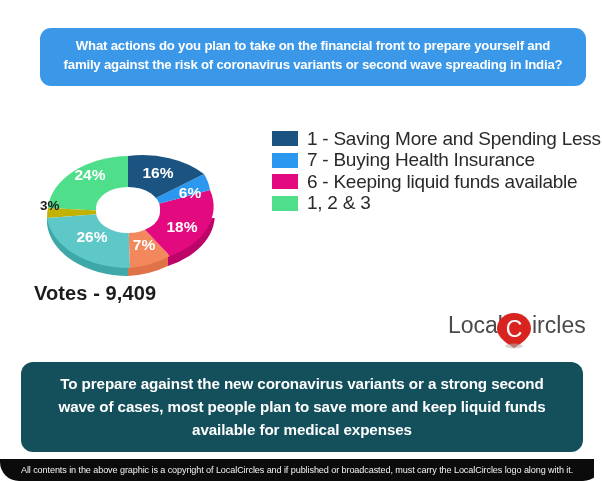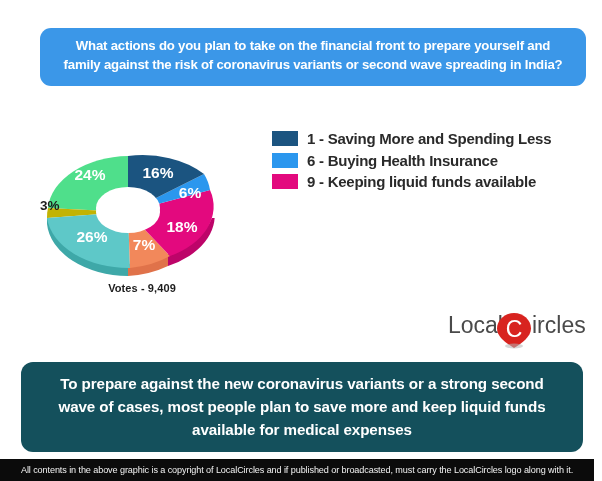--- a/index.html
+++ b/index.html
@@ -10,20 +10,21 @@
   }
   body {
     font-family: "Liberation Sans", sans-serif;
   }
   #canvas {
     position: relative;
     width: 602px;
     height: 481px;
     background: #ffffff;
     overflow: hidden;
+    border-radius: 19px;
   }
 
   
   .question-box {
     position: absolute;
     left: 40px;
     top: 28px;
     width: 546px;
     height: 58px;
     background: #3b97e8;
@@ -65,25 +66,25 @@
     paint-order: stroke;
   }
   .slice-label-outside {
     font-family: "Liberation Sans", sans-serif;
     font-weight: bold;
     fill: #1c1c1c;
     font-size: 13.5px;
   }
   .votes-label {
     position: absolute;
-    left: 0;
+    left: 16px;
     top: 156px;
     width: 248px;
-    text-align: center;
-    font-size: 11px;
+    text-align: left;
+    font-size: 20px;
     font-weight: bold;
     color: #1c1c1c;
     letter-spacing: 0.1px;
   }
 
   
   .legend {
     position: absolute;
     left: 272px;
     top: 128px;
@@ -94,22 +95,22 @@
     align-items: center;
     height: 21.5px;
   }
   .legend-swatch {
     width: 26px;
     height: 15px;
     flex: 0 0 auto;
     margin-right: 9px;
   }
   .legend-label {
-    font-size: 15px;
-    font-weight: bold;
+    font-size: 19px;
+    font-weight: normal;
     color: #2a2a2a;
     white-space: nowrap;
     letter-spacing: -0.25px;
     font-family: "Liberation Sans", sans-serif;
   }
 
   
   .logo {
     position: absolute;
     left: 448px;
@@ -220,25 +221,29 @@
     <div class="votes-label">Votes - 9,409</div>
   </div>
 
   <div class="legend">
     <div class="legend-row">
       <span class="legend-swatch" style="background:#1b5480"></span>
       <span class="legend-label">1 - Saving More and Spending Less</span>
     </div>
     <div class="legend-row">
       <span class="legend-swatch" style="background:#2b97ee"></span>
-      <span class="legend-label">6 - Buying Health Insurance</span>
+      <span class="legend-label">7 - Buying Health Insurance</span>
     </div>
     <div class="legend-row">
       <span class="legend-swatch" style="background:#e3097e"></span>
-      <span class="legend-label">9 - Keeping liquid funds available</span>
+      <span class="legend-label">6 - Keeping liquid funds available</span>
+    </div>
+    <div class="legend-row">
+      <span class="legend-swatch" style="background:#4fdf8b"></span>
+      <span class="legend-label">1, 2 &amp; 3</span>
     </div>
   </div>
 
   <svg class="logo" viewBox="0 0 144 42">
     <text x="0" y="26" font-family="Liberation Sans, sans-serif" font-size="23" fill="#4a4a4a">Local</text>
     <g>
       <path d="M 66 6 C 75.4 6 83 13.2 83 21.4 C 83 29.6 73.5 36.5 66 41 C 58.5 36.5 49 29.6 49 21.4 C 49 13.2 56.6 6 66 6 Z" fill="#d8231f"></path>
       <ellipse cx="66" cy="39" rx="9" ry="2.4" fill="#b5b5b5" opacity="0.55"></ellipse>
       <text x="66" y="30" text-anchor="middle" font-family="Liberation Sans, sans-serif" font-size="23" font-weight="normal" fill="#ffffff">C</text>
     </g>

